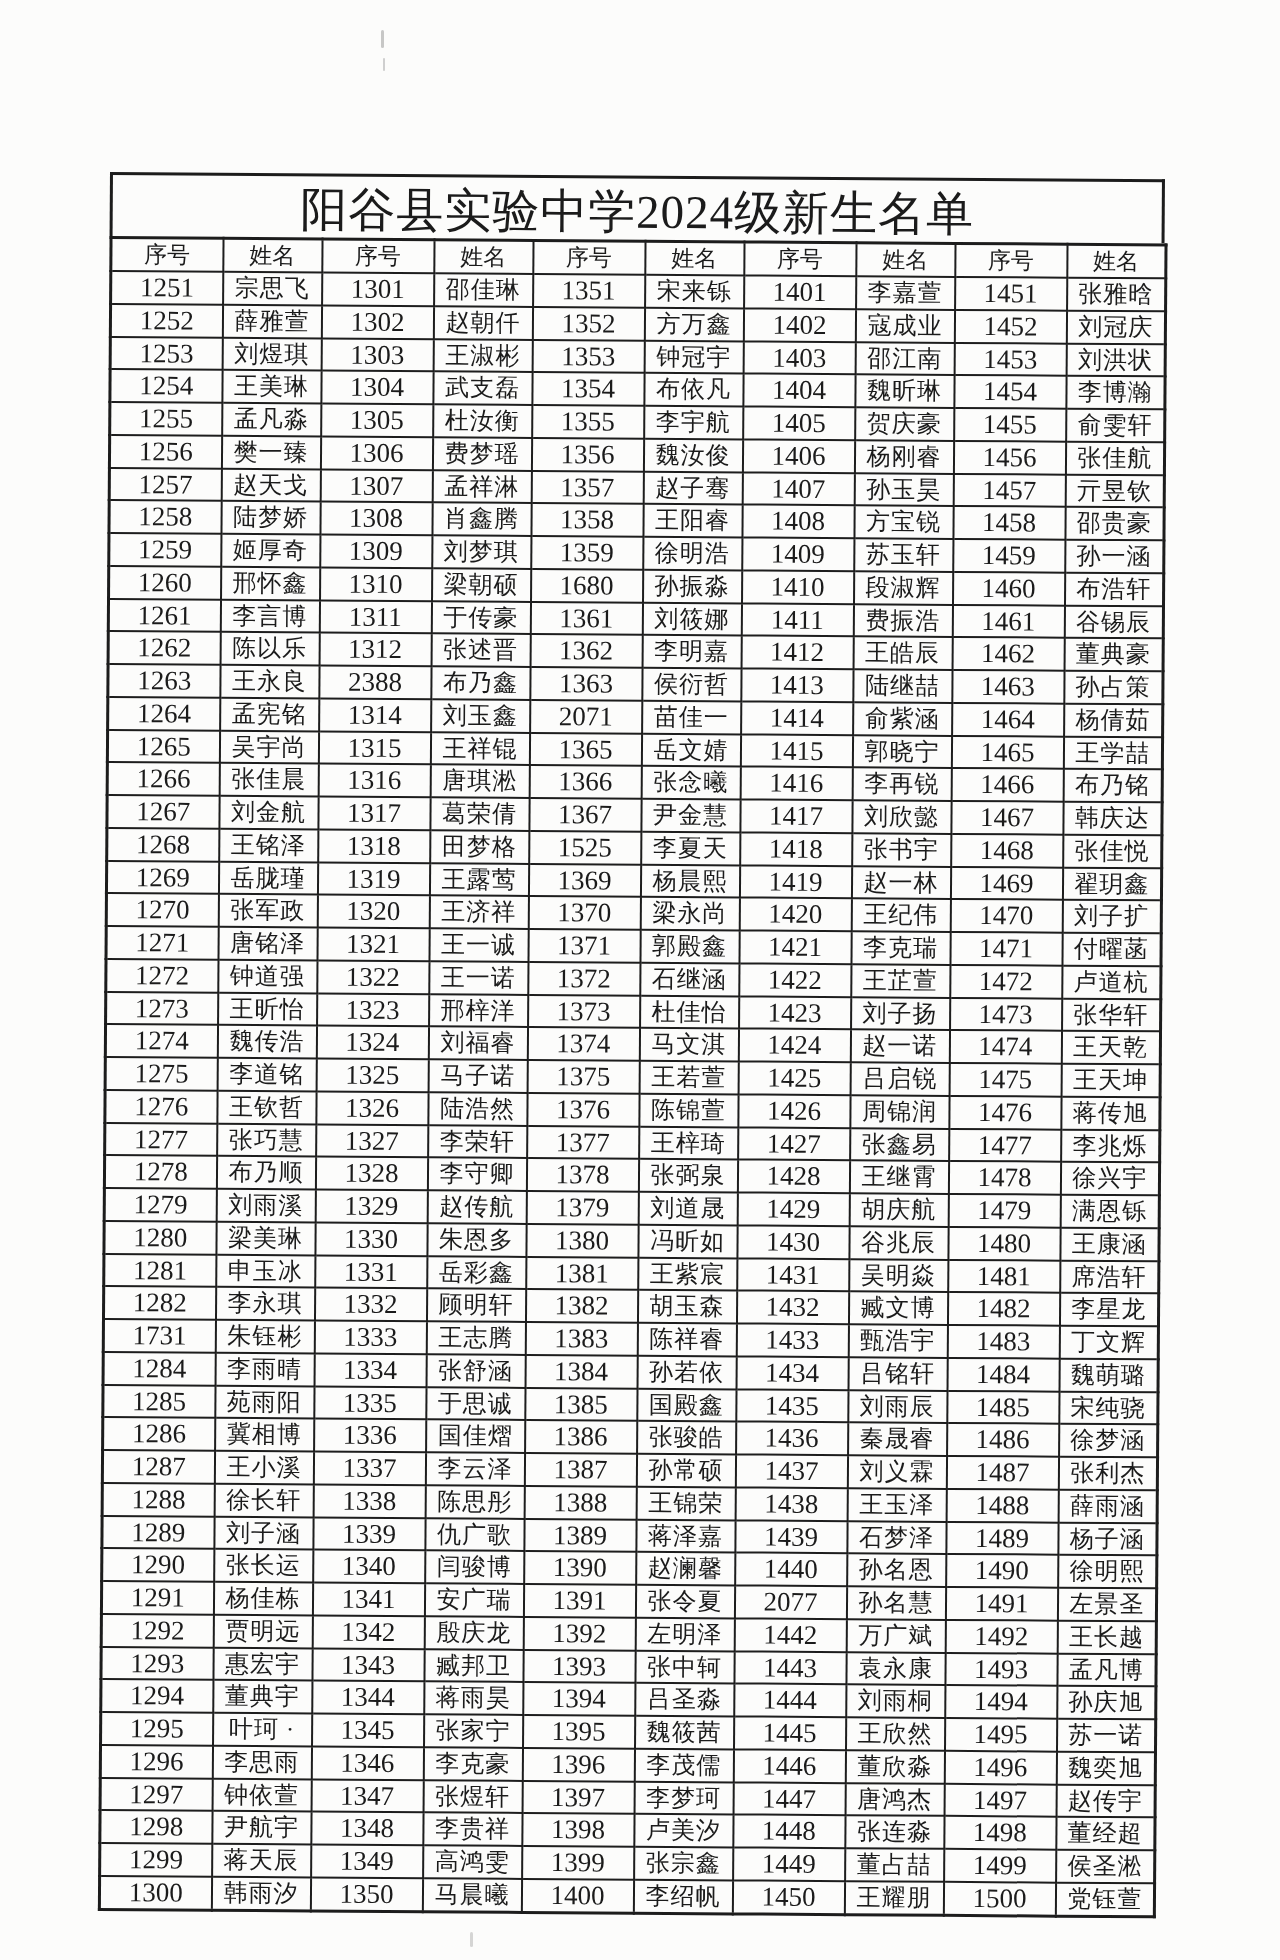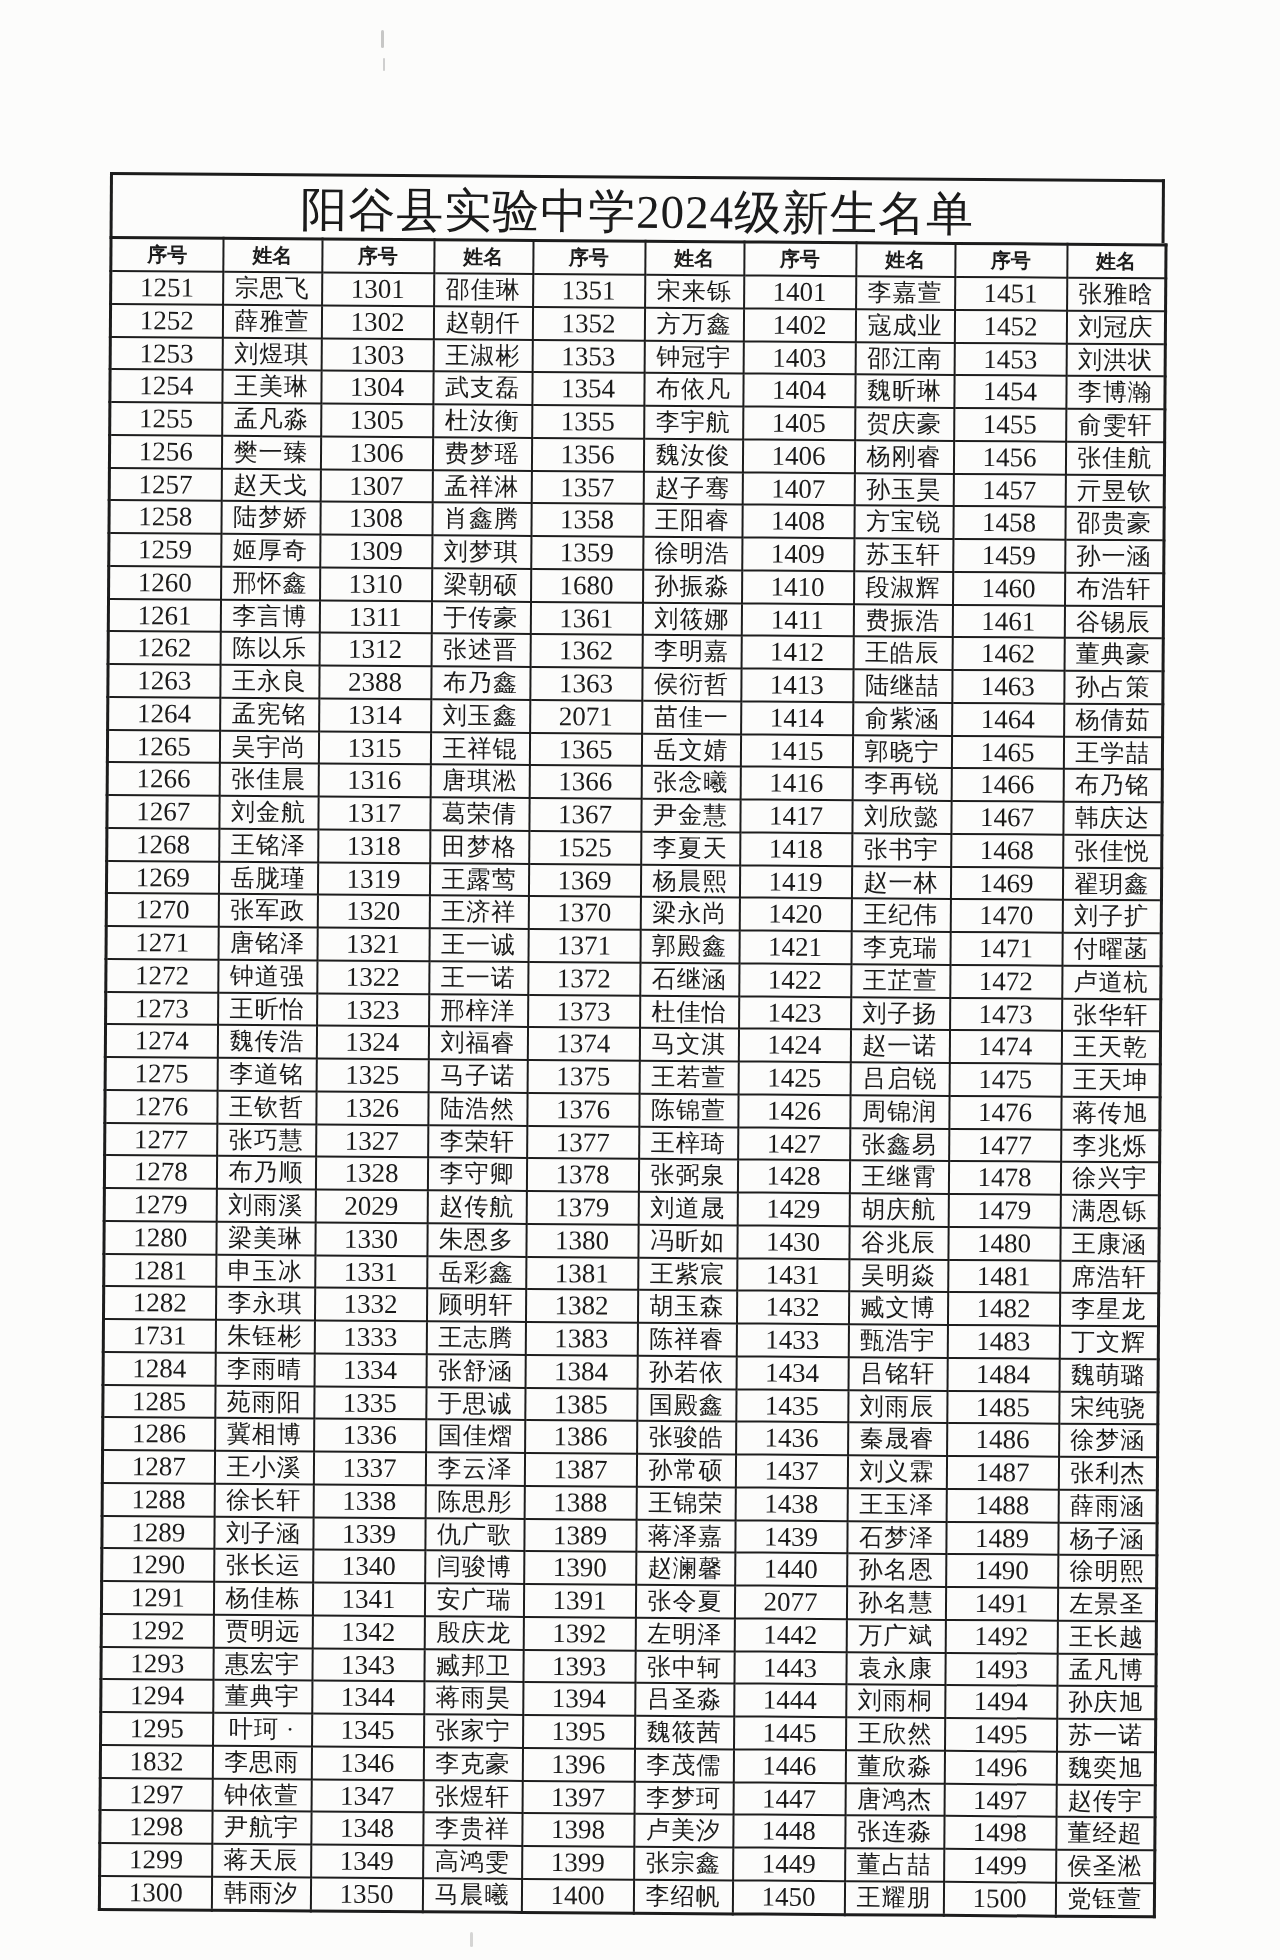--- a/index.html
+++ b/index.html
@@ -39,21 +39,21 @@
   table.roster th, table.roster td {
     border: 2px solid #1d1d1d;
     padding: 0;
     text-align: center;
     overflow: hidden;
     white-space: nowrap;
   }
   table.roster { border: 3px solid #1c1c1c; }
   table.roster th {
     height: 31px; line-height: 31px;
-    font-size: 20px; font-weight: bold;
+    font-size: 23px; font-weight: normal;
   }
   table.roster td { height: 30.75px; line-height: 30.75px; }
   table.roster td.num { font-size: 27px; }
   table.roster td.nam { font-size: 24px; letter-spacing: 1px; }
   .artifact { position: absolute; background: #9a9a9a; border-radius: 2px; }
   .artifact.a-top1 { left: 381px; top: 30px;  width: 3px; height: 18px; opacity: .55; }
   .artifact.a-top2 { left: 383px; top: 58px;  width: 2px; height: 13px; opacity: .45; }
   .artifact.a-bot1 { left: 468px; top: 1858px; width: 5px; height: 4px;  opacity: .35; }
   .artifact.a-bot2 { left: 465px; top: 1892px; width: 7px; height: 12px; opacity: .30; }
   .artifact.a-bot3 { left: 470px; top: 1932px; width: 3px; height: 15px; opacity: .40; }
@@ -427,21 +427,21 @@
           <td class="num">1378</td>
           <td class="nam">张弼泉</td>
           <td class="num">1428</td>
           <td class="nam">王继霄</td>
           <td class="num">1478</td>
           <td class="nam">徐兴宇</td>
         </tr>
         <tr>
           <td class="num">1279</td>
           <td class="nam">刘雨溪</td>
-          <td class="num">2029</td>
+          <td class="num">1329</td>
           <td class="nam">赵传航</td>
           <td class="num">1379</td>
           <td class="nam">刘道晟</td>
           <td class="num">1429</td>
           <td class="nam">胡庆航</td>
           <td class="num">1479</td>
           <td class="nam">满恩铄</td>
         </tr>
         <tr>
           <td class="num">1280</td>
@@ -629,21 +629,21 @@
           <td class="num">1345</td>
           <td class="nam">张家宁</td>
           <td class="num">1395</td>
           <td class="nam">魏筱茜</td>
           <td class="num">1445</td>
           <td class="nam">王欣然</td>
           <td class="num">1495</td>
           <td class="nam">苏一诺</td>
         </tr>
         <tr>
-          <td class="num">1832</td>
+          <td class="num">1296</td>
           <td class="nam">李思雨</td>
           <td class="num">1346</td>
           <td class="nam">李克豪</td>
           <td class="num">1396</td>
           <td class="nam">李茂儒</td>
           <td class="num">1446</td>
           <td class="nam">董欣淼</td>
           <td class="num">1496</td>
           <td class="nam">魏奕旭</td>
         </tr>

